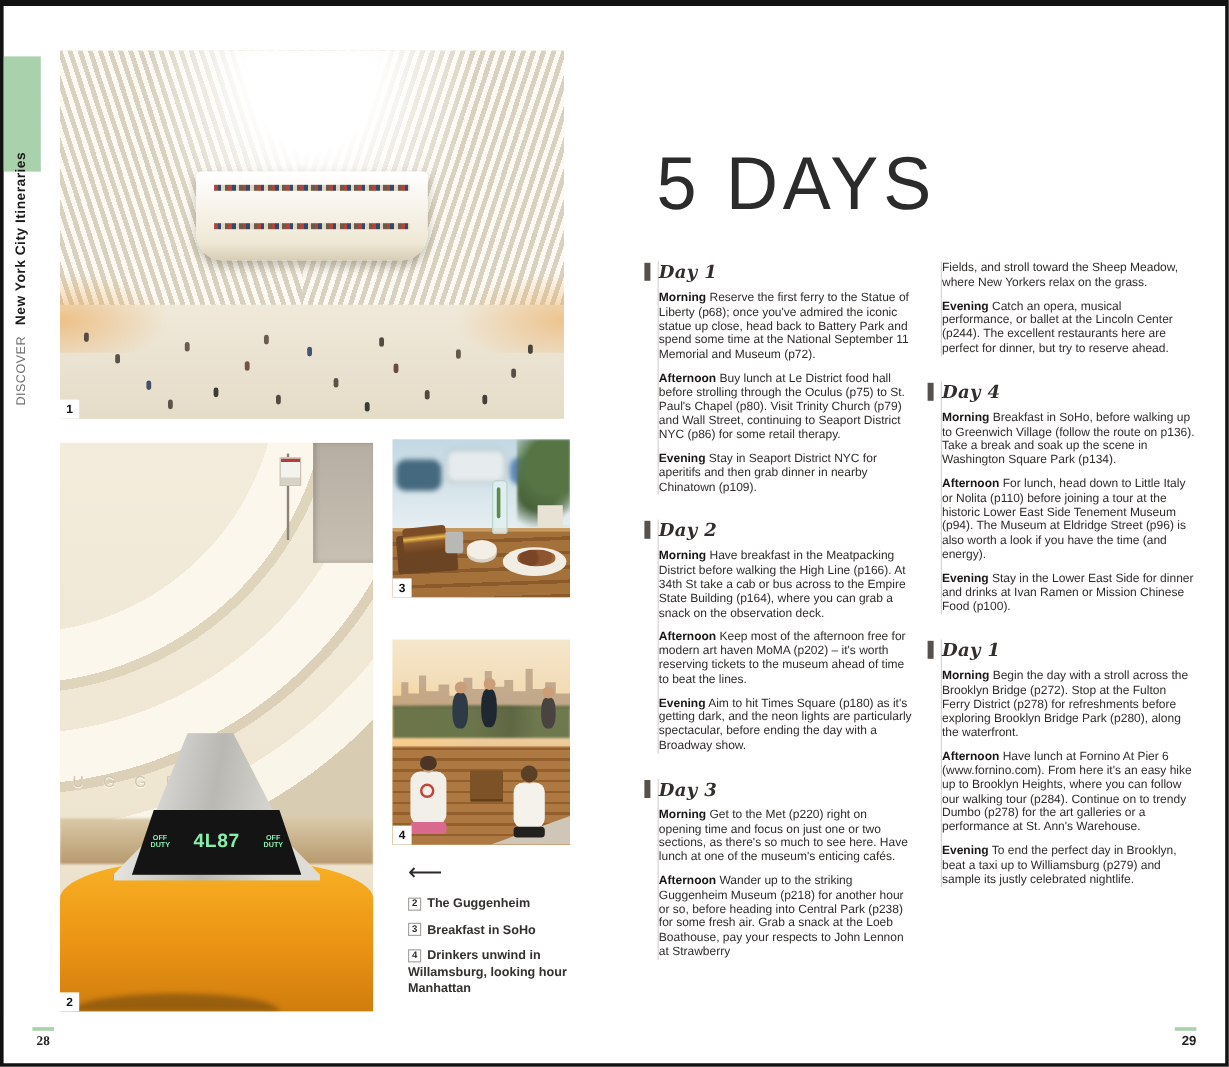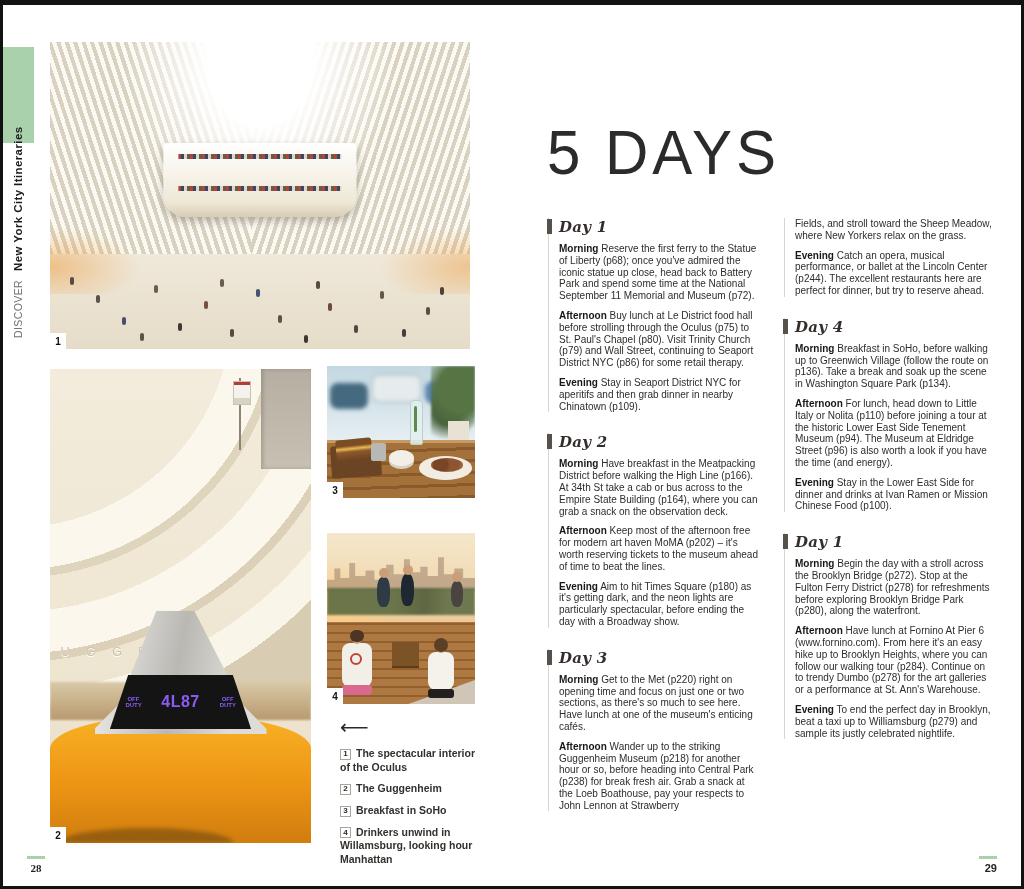--- a/index.html
+++ b/index.html
@@ -74,21 +74,21 @@
     background:linear-gradient(#f8b225,#ec9414 55%,#cf7d0e);
     border-radius:48% 48% 0 0 / 34px 34px 0 0; }
   .gg-windshield { position:absolute; left:4%; right:30%; bottom:0; height:12%;
     background:rgba(66,45,14,.4); border-radius:50% 50% 0 0/100% 100% 0 0; filter:blur(2px); }
   .taxi-sign { position:absolute; left:50%; bottom:23%; transform:translateX(-50%); width:66%; height:26%; }
   .ts-body { position:absolute; inset:0; background:linear-gradient(100deg,#f2f1ee,#b9b8b3 48%,#dddcd6 80%);
     clip-path:polygon(36% 0, 58% 0, 86% 76%, 100% 96%, 100% 100%, 0 100%, 0 96%, 14% 76%);
     box-shadow:0 3px 5px rgba(80,50,10,.4); }
   .ts-panel { position:absolute; left:9%; right:9%; bottom:4%; height:44%; background:#141414;
     clip-path:polygon(13% 0, 87% 0, 100% 100%, 0 100%);
-    display:flex; align-items:center; justify-content:space-between; padding:0 9%; color:#8b5cf6; }
+    display:flex; align-items:center; justify-content:space-between; padding:0 9%; color:#86efac; }
   .ts-offduty { font-size:6px; font-weight:bold; line-height:1.05; width:16px; text-align:center; }
   .ts-plate { font-size:16px; font-weight:bold; letter-spacing:.5px; }
 
   
   .ph-breakfast { left:324px; top:361px; width:148px; height:132px; }
   .bk-window { position:absolute; inset:0 0 42% 0; background:linear-gradient(#c2d8e2,#e7eff2); }
   .bk-blob { position:absolute; border-radius:8px; filter:blur(2px); }
   .bk-car1 { left:2%; top:22%; width:26%; height:34%; background:#45697f; }
   .bk-van  { left:30%; top:10%; width:34%; height:38%; background:#e6ecee; border:2px solid #b9c6cb; }
   .bk-car2 { left:66%; top:20%; width:22%; height:30%; background:#5c86b4; }
@@ -154,21 +154,21 @@
   .cap-item { margin-bottom:8px; font-size:10.5px; font-weight:bold; line-height:1.3; color:#33302d; }
   .cap-num { display:inline-flex; align-items:center; justify-content:center;
     width:11px; height:11px; border:1px solid #a9a49e; font-size:8px; font-weight:bold; color:#2c2927;
     margin-right:5px; vertical-align:1px; }
 
   
   .title-5days { position:absolute; left:544px; top:112px; font-size:60px; font-weight:100;
     letter-spacing:4px; color:#2b2b2b; transform:scaleY(1.04); transform-origin:left top; }
   .columns { position:absolute; left:545px; top:213px; width:448px; display:flex; gap:24px; }
   .col { width:212px; }
-  .day { position:relative; border-left:1px solid #d8d4d0; padding-left:10px; margin-bottom:21px; }
+  .day { position:relative; border-left:1px solid #d8d4d0; margin-bottom:21px; }
   .day h3 { position:relative; font-family:"DejaVu Serif", serif; font-style:italic; font-weight:bold;
     font-size:15px; letter-spacing:.3px; color:#332e2b; margin-bottom:7px; }
   .day h3::before { content:""; position:absolute; left:-12px; top:1px; width:5px; height:15px; background:#57514c; }
   .day p { font-size:10px; line-height:1.18; color:#2f2c29; margin-bottom:8px; }
   .day p b { color:#191715; }
 
   
   .pageno { position:absolute; bottom:12px; font-size:11px; font-weight:bold; color:#222; text-align:center; }
   .pageno .tick { display:block; width:18px; height:3px; background:#a8d1ac; margin:0 auto 3px; }
   .pageno.left { left:24px;font-family:Liberation Serif, serif; }
@@ -266,21 +266,20 @@
     <div class="fig rt-woman">
       <span class="head"></span>
       <span class="hair"></span>
       <span class="shorts"></span>
     </div>
     <div class="badge">4</div>
   </div>
 
   <div class="captions">
     <div class="cap-arrow">⟵</div>
-    <div class="cap-item"><span class="cap-num">1</span><span>The spectacular interior of the Oculus</span></div>
     <div class="cap-item"><span class="cap-num">2</span><span>The Guggenheim</span></div>
     <div class="cap-item"><span class="cap-num">3</span><span>Breakfast in SoHo</span></div>
     <div class="cap-item"><span class="cap-num">4</span><span>Drinkers unwind in Willamsburg, looking hour Manhattan</span></div>
   </div>
 
   <h1 class="title-5days">5 DAYS</h1>
 
   <div class="columns">
     <div class="col">
 
@@ -294,21 +293,21 @@
       <section class="day">
         <h3>Day 2</h3>
         <p><b>Morning</b> <span>Have breakfast in the Meatpacking District before walking the High Line (p166). At 34th St take a cab or bus across to the Empire State Building (p164), where you can grab a snack on the observation deck.</span></p>
         <p><b>Afternoon</b> <span>Keep most of the afternoon free for modern art haven MoMA (p202) – it's worth reserving tickets to the museum ahead of time to beat the lines.</span></p>
         <p><b>Evening</b> <span>Aim to hit Times Square (p180) as it's getting dark, and the neon lights are particularly spectacular, before ending the day with a Broadway show.</span></p>
       </section>
 
       <section class="day">
         <h3>Day 3</h3>
         <p><b>Morning</b> <span>Get to the Met (p220) right on opening time and focus on just one or two sections, as there's so much to see here. Have lunch at one of the museum's enticing cafés.</span></p>
-        <p><b>Afternoon</b> <span>Wander up to the striking Guggenheim Museum (p218) for another hour or so, before heading into Central Park (p238) for break fresh air. Grab a snack at the Loeb Boathouse, pay your respects to John Lennon at Strawberry</span></p>
+        <p><b>Afternoon</b> <span>Wander up to the striking Guggenheim Museum (p218) for another hour or so, before heading into Central Park (p238) for some fresh air. Grab a snack at the Loeb Boathouse, pay your respects to John Lennon at Strawberry</span></p>
       </section>
 
     </div>
     <div class="col">
 
       <section class="day">
         <p><b></b><span>Fields, and stroll toward the Sheep Meadow, where New Yorkers relax on the grass.</span></p>
         <p><b>Evening</b> <span>Catch an opera, musical performance, or ballet at the Lincoln Center (p244). The excellent restaurants here are perfect for dinner, but try to reserve ahead.</span></p>
       </section>
 

